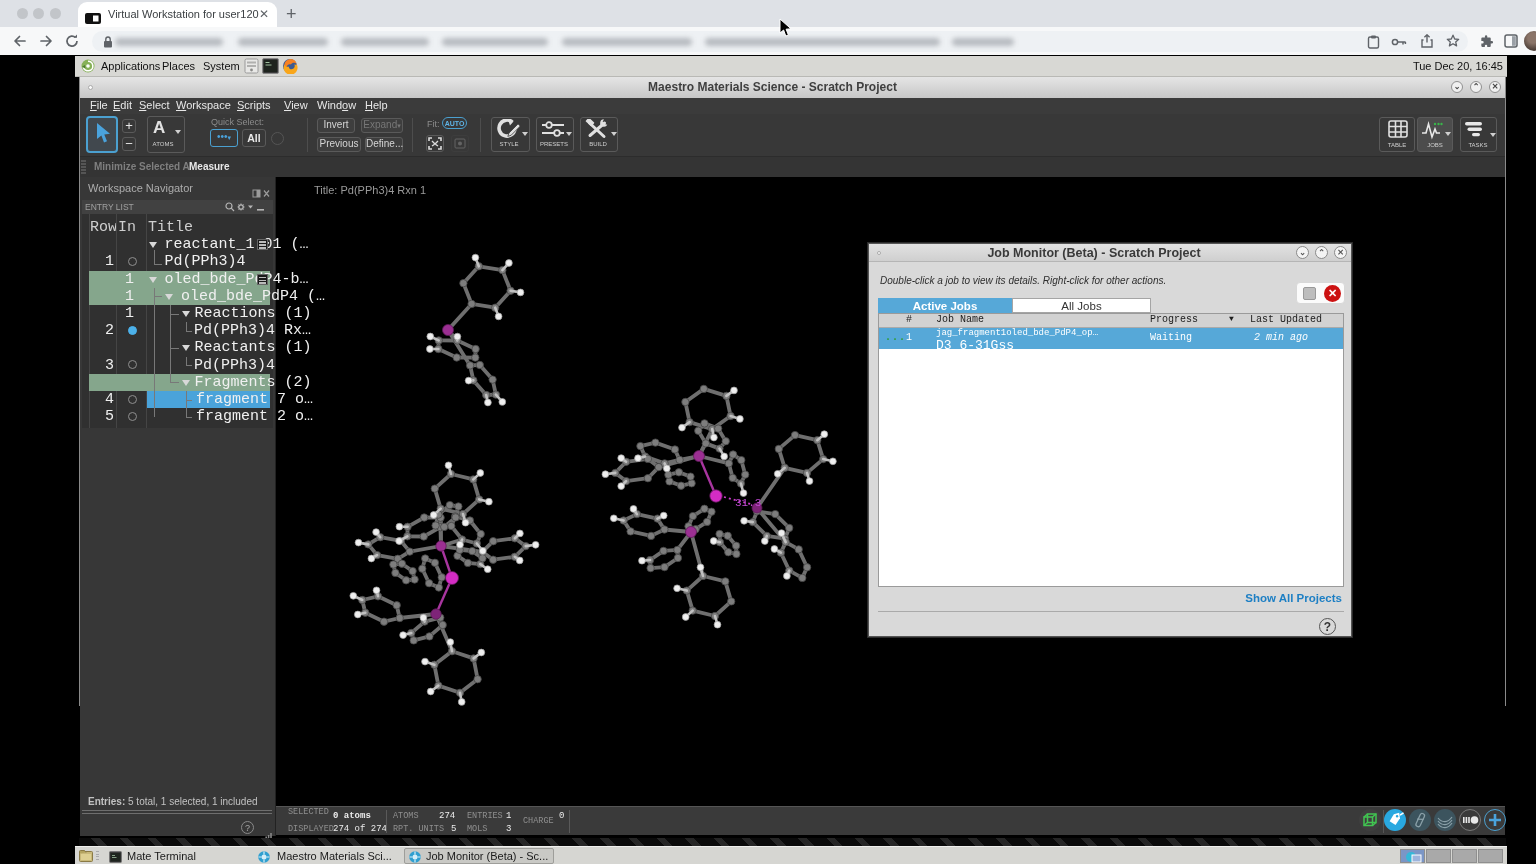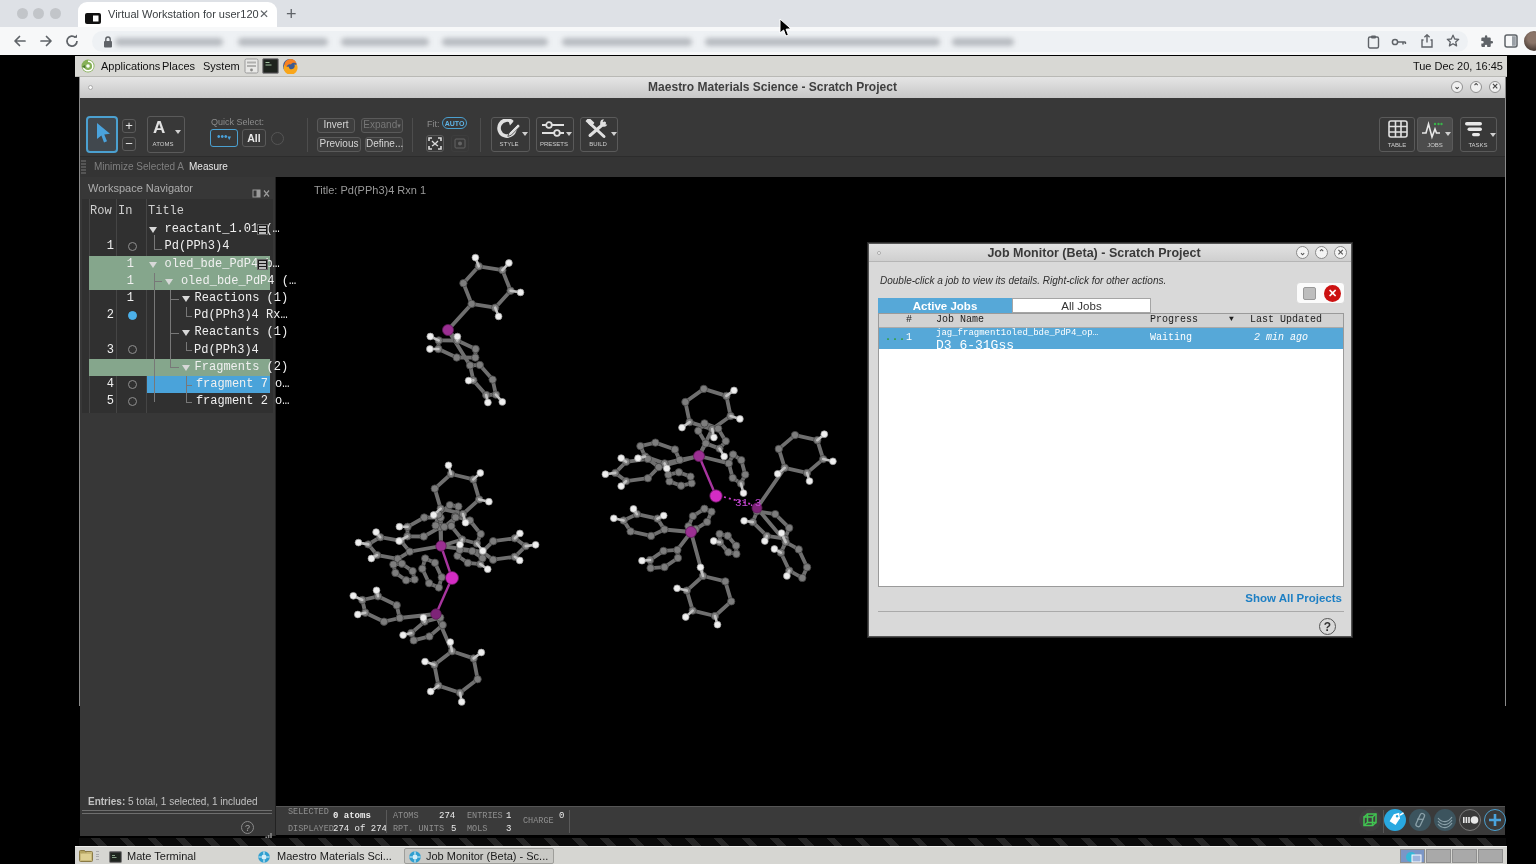--- a/index.html
+++ b/index.html
@@ -40,29 +40,29 @@
 .mi u { text-decoration:underline; }
 #mtoolbar { left:0; top:37px; width:1425px; height:42px; background:#383838; }
 .tbtn { position:absolute; border:1px solid #5a5a5a; border-radius:3px; }
 .tlabel { position:absolute; font-size:6px; color:#cfcfcf; text-align:center; }
 .caret { position:absolute; width:0; height:0; border-left:3.5px solid transparent;
   border-right:3.5px solid transparent; border-top:4px solid #cfcfcf; }
 .tdiv { position:absolute; width:1px; background:#4d4d4d; top:4px; height:34px; }
 .smbtn { position:absolute; height:15px; border:1px solid #5a5a5a; border-radius:3px;
   font-size:10px; color:#d5d5d5; text-align:center; background:#3e3e3e; }
 #tabrow { left:0; top:79px; width:1425px; height:21px; background:#343434;
-  border-top:1px solid #2c2c2c; font-size:10px; }
+  border-top:1px solid #2c2c2c; font-size:10px;font-weight:bold; }
 
 #nav { left:0; top:100px; width:196px; height:659px; background:#373737;
   border-right:1px solid #222; }
 #navhead { position:absolute; left:8px; top:5px; font-size:11px; color:#adadad; }
 #entrybar { position:absolute; left:2px; top:23px; width:191px; height:14px;
   background:#414141; font-size:8.5px; color:#a0a0a0; }
-#etable { position:absolute; left:2px; top:22px; width:191px; height:214px;
-  background:#303030; font-family:"Liberation Mono",monospace; font-size:12px; color:#f0f0f0; }
+#etable { position:absolute; left:2px; top:37px; width:191px; height:214px;
+  background:#303030; font-family:"Liberation Mono",monospace; font-size:15px; color:#f0f0f0; }
 .erow { position:absolute; left:0; width:188px; height:17.2px; line-height:17.2px;
   white-space:nowrap; overflow:visible; }
 .colline { position:absolute; top:0; width:1px; height:214px; background:#454545; }
 .treev { position:absolute; width:1px; background:#787878; z-index:1; }
 .tri { position:absolute; width:0; height:0; border-left:4.8px solid transparent;
   border-right:4.8px solid transparent; border-top:6.2px solid #d8d8d8; top:6px; z-index:2; }
 .circ { position:absolute; left:46px; width:9px; height:9px; border-radius:50%;
   border:1.3px solid #8f8f8f; top:3.5px; }
 .rownum { position:absolute; left:0; width:32px; text-align:right; }
 .innum { position:absolute; width:22px; text-align:right; }
@@ -208,20 +208,30 @@
         </svg></div>
     <div id="mclock">Tue Dec 20, 16:45</div>
   </div>
 
   <div class="abs" id="maestro">
     <div class="abs" id="mtitle">Maestro Materials Science - Scratch Project
       <div style="position:absolute;left:8px;top:8px;width:5px;height:5px;border-radius:50%;background:#fafafa;border:1px solid #aaa"></div>
       <div class="wbtn" style="left:1371px">⌄</div>
       <div class="wbtn" style="left:1390px">⌃</div>
       <div class="wbtn" style="left:1409px">✕</div>
+    </div>
+    <div class="abs" id="mmenu">
+      <span class="mi" style="left:10px"><u>F</u>ile</span>
+      <span class="mi" style="left:33px"><u>E</u>dit</span>
+      <span class="mi" style="left:59px"><u>S</u>elect</span>
+      <span class="mi" style="left:96px"><u>W</u>orkspace</span>
+      <span class="mi" style="left:157px"><u>S</u>cripts</span>
+      <span class="mi" style="left:204px"><u>V</u>iew</span>
+      <span class="mi" style="left:237px">Wind<u>o</u>w</span>
+      <span class="mi" style="left:285px"><u>H</u>elp</span>
     </div>
     <div class="abs" id="mtoolbar">
       <div class="tbtn" style="left:6px;top:2px;width:32px;height:37px;border:2px solid #4ba0d0;border-radius:4px;background:#41484e">
         <svg width="28" height="33" viewBox="0 0 28 33" style="" xmlns="http://www.w3.org/2000/svg">
             <path d="M9 5v16l4.4-3.6 2.6 7 3-1.2-2.7-6.8 5.7-.6z" fill="#4aa3dd"></path>
           </svg>
       </div>
       <div class="tbtn" style="left:42px;top:5px;width:14px;height:14px;color:#e8e8e8;font-size:13px;line-height:12px;text-align:center">+</div>
       <div class="tbtn" style="left:42px;top:23px;width:14px;height:14px;color:#e8e8e8;font-size:13px;line-height:11px;text-align:center">−</div>
       <div class="tbtn" style="left:67px;top:2px;width:38px;height:37px">

